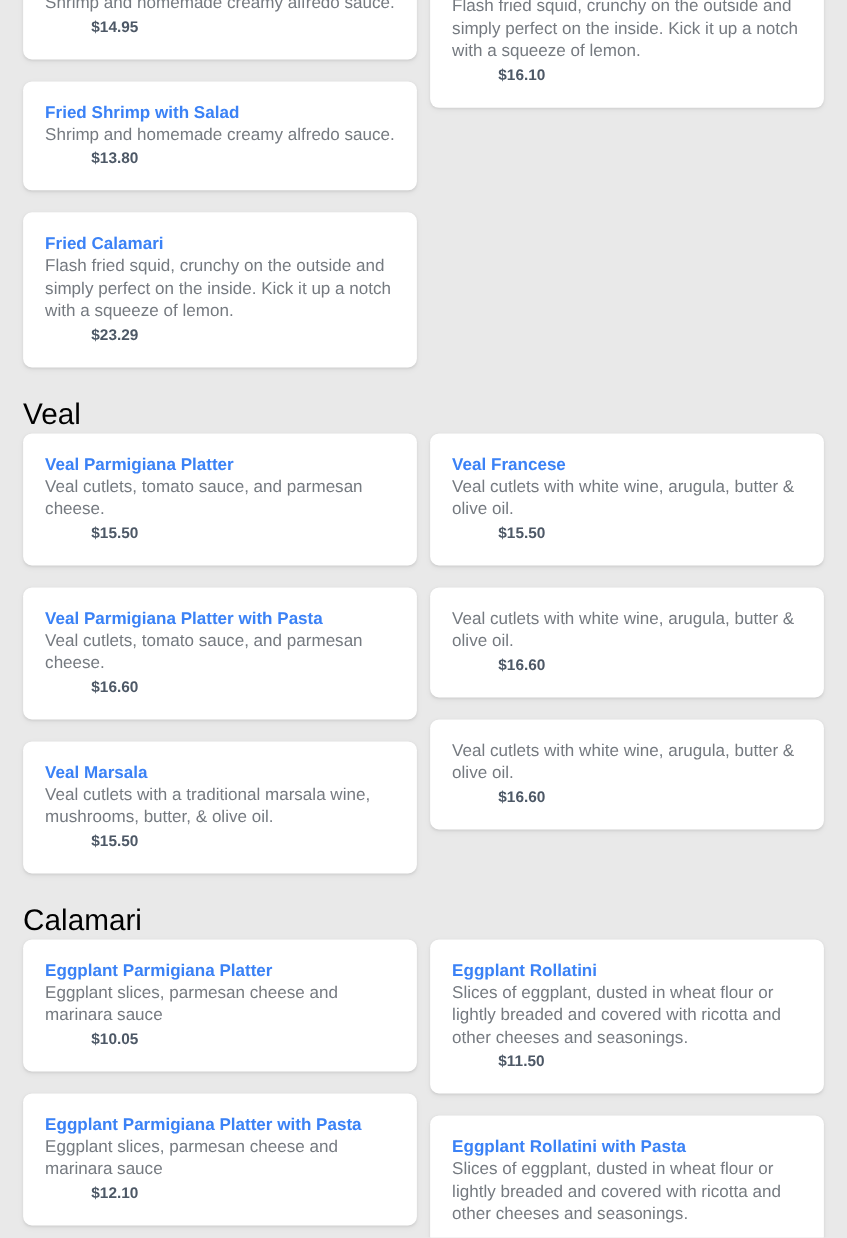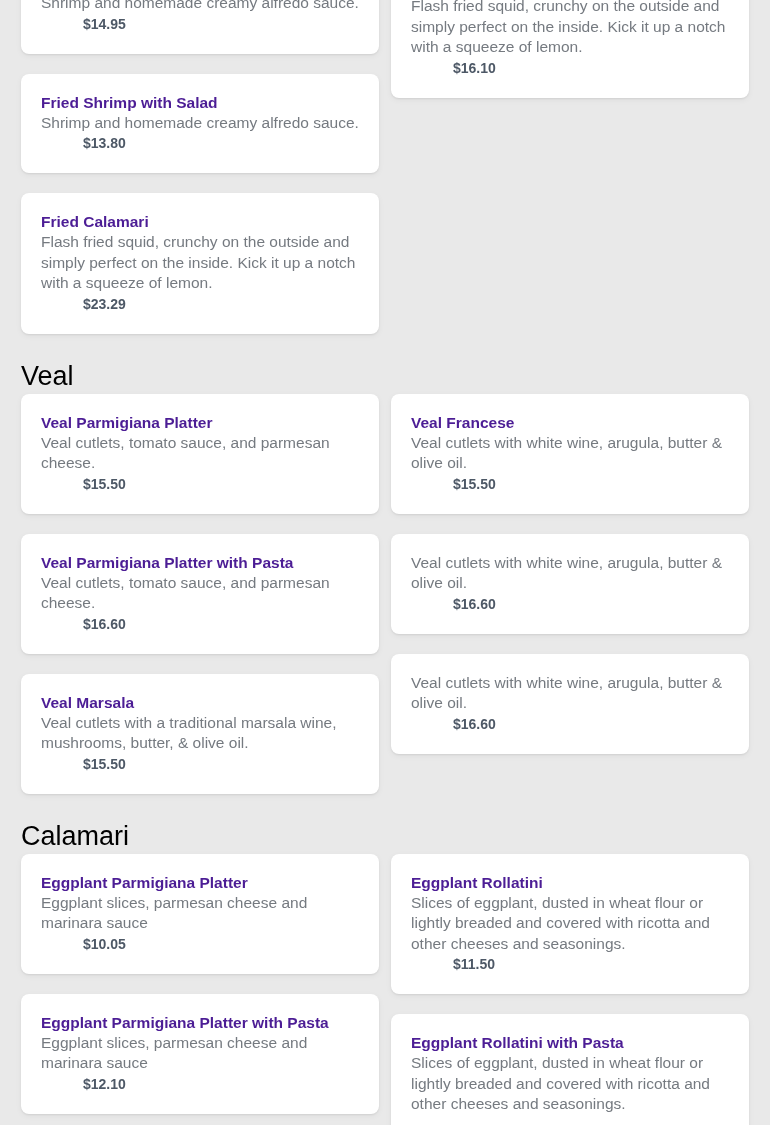--- a/index.html
+++ b/index.html
@@ -42,21 +42,21 @@
     background: #ffffff;
     border-radius: 8px;
     padding: 19px 20px;
     box-shadow: 0 1px 2px rgba(0,0,0,0.07), 0 2px 6px rgba(0,0,0,0.05);
   }
   .card-title {
     margin: 0;
     font-size: 15.5px;
     line-height: 20px;
     font-weight: 700;
-    color: #4c1d95;
+    color: #3b82f6;
   }
   .card-desc {
     margin: 0;
     font-size: 15.5px;
     line-height: 20.5px;
     color: #757a80;
   }
   .card-price {
     font-size: 14px;
     line-height: 21px;

